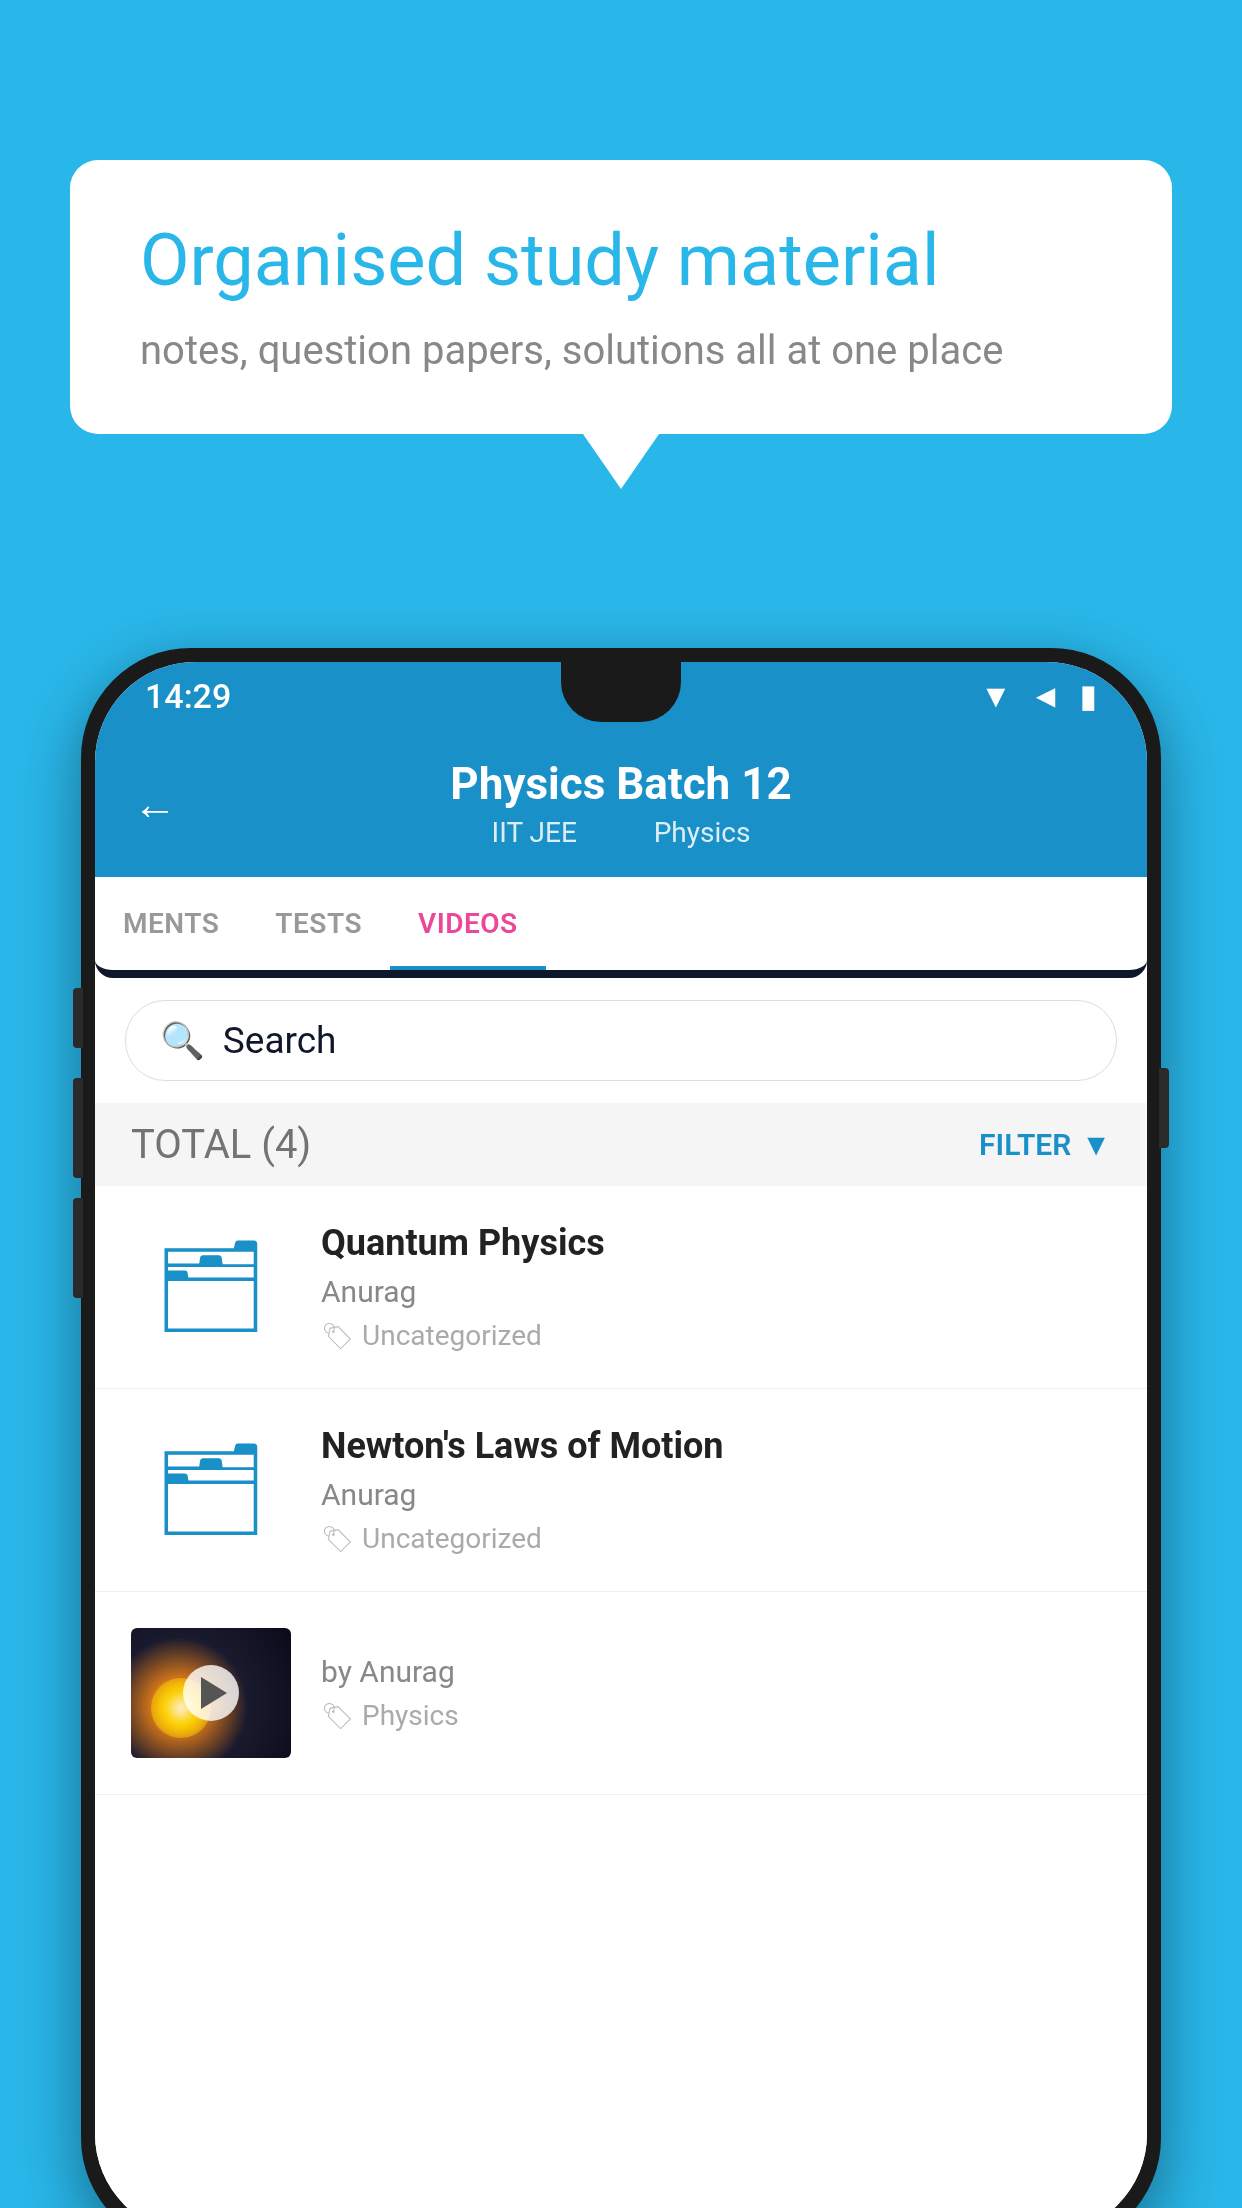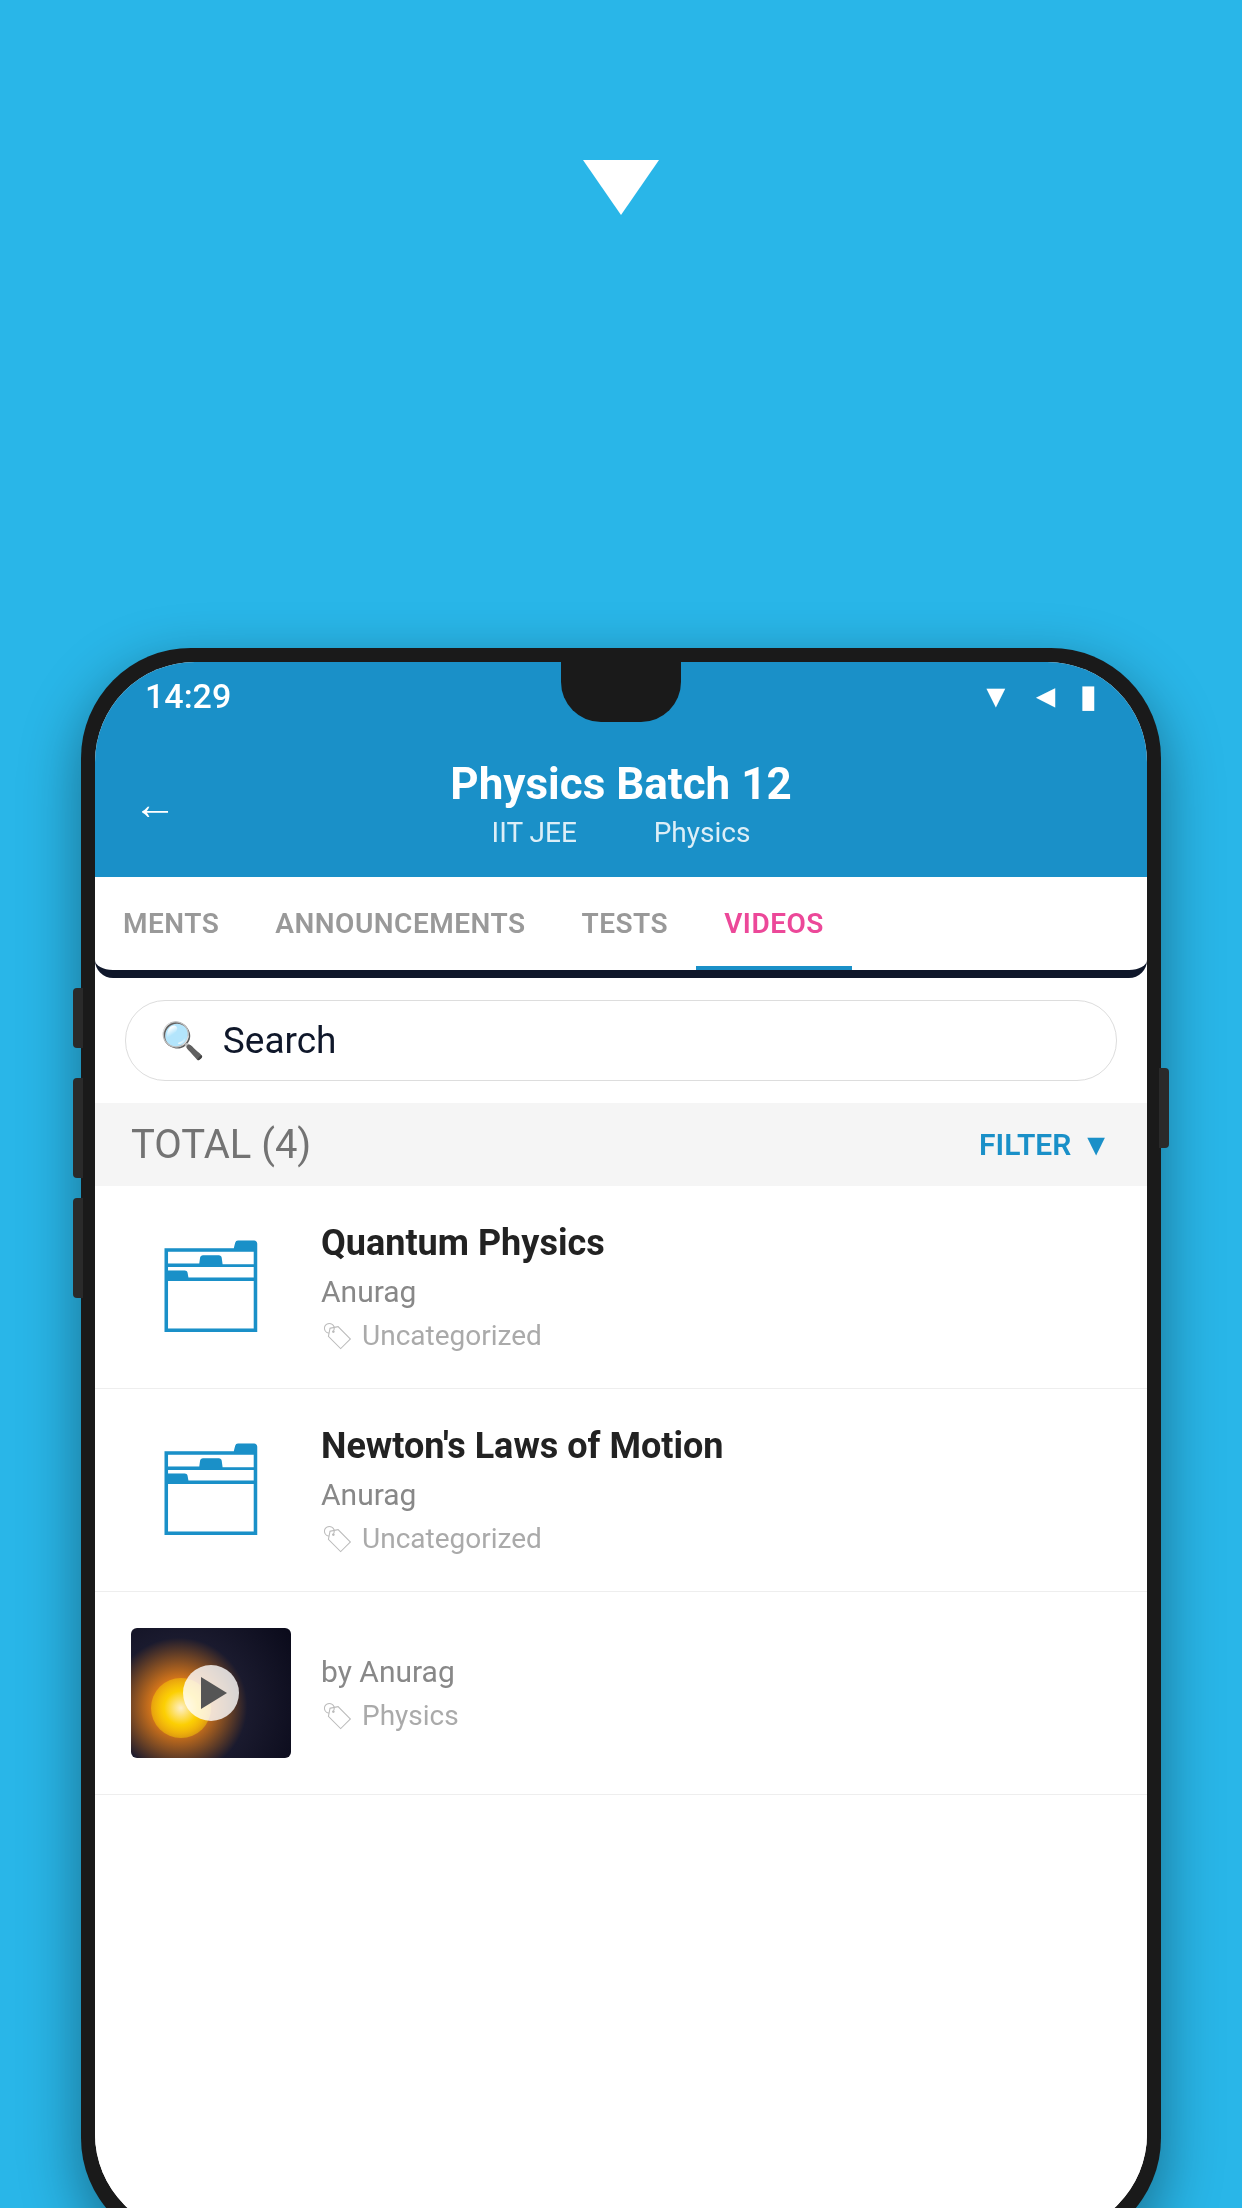--- a/index.html
+++ b/index.html
@@ -392,20 +392,24 @@
       width: 10px;
       height: 100px;
       background: #2a2a2a;
       border-radius: 4px 0 0 4px;
     }
   </style>
 </head>
 <body>
 
 <div class="speech-bubble-wrapper">
+  <div class="speech-bubble">
+    <div class="speech-bubble-title">Organised study material</div>
+    <div class="speech-bubble-subtitle">notes, question papers, solutions all at one place</div>
+  </div>
   <div class="speech-bubble-arrow"></div>
 </div>
 
 <div class="phone-frame">
   <div class="notch"></div>
   <div class="phone-side-btn-right"></div>
   <div class="phone-side-btn-left1"></div>
   <div class="phone-side-btn-left2"></div>
   <div class="phone-side-btn-left3"></div>
 
@@ -425,21 +429,20 @@
       <div class="header-title">Physics Batch 12</div>
       <div class="header-subtitle">
         <span>IIT JEE</span>
         <span> &nbsp; </span>
         <span>Physics</span>
       </div>
     </div>
 
     <div class="tabs-bar">
       <div class="tab-item">MENTS</div>
-      <div class="tab-item">ANNOUNCEMENTS</div>
       <div class="tab-item">TESTS</div>
       <div class="tab-item active">VIDEOS</div>
     </div>
 
     <div class="search-container">
       <div class="search-box">
         <span class="search-icon-inner">🔍</span>
         <span class="search-text">Search</span>
       </div>
     </div>

